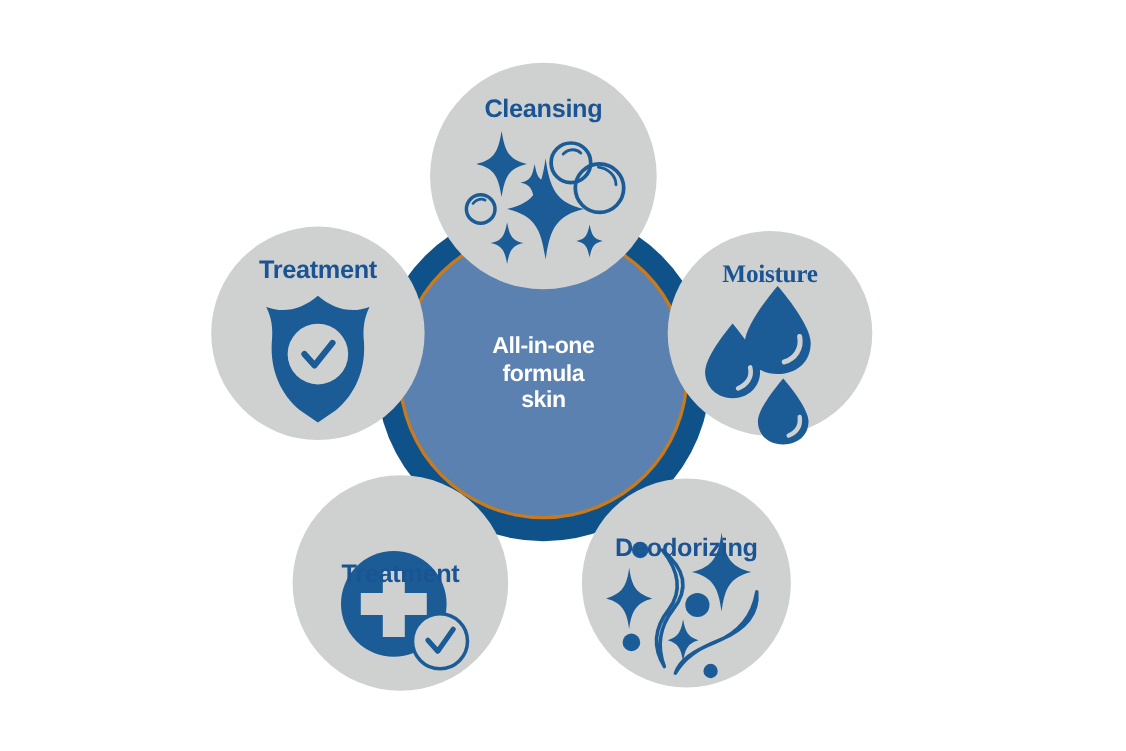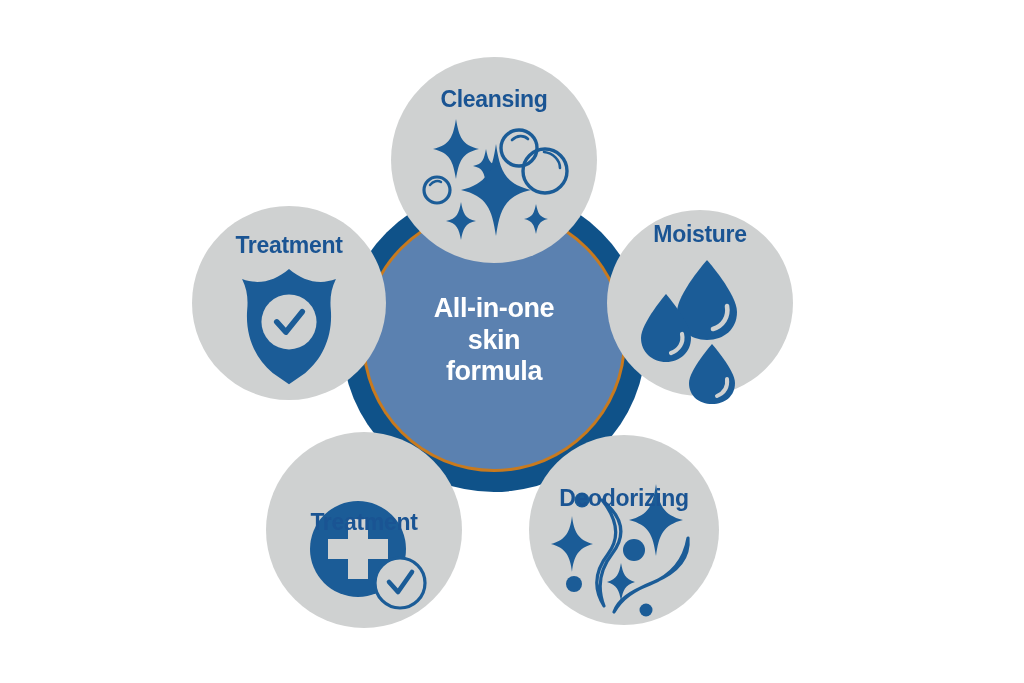--- a/index.html
+++ b/index.html
@@ -41,21 +41,21 @@
   }
   .center-label {
     position: absolute;
     left: 494px;
     top: 340px;
     transform: translate(-50%, -50%);
     text-align: center;
     color: #ffffff;
     font-family: "Liberation Sans", sans-serif;
     font-weight: bold;
-    font-size: 27px;
+    font-size: 21px;
     line-height: 1.17;
     letter-spacing: -0.4px;
     white-space: nowrap;
   }
 </style>
 </head>
 <body>
 
 <div id="infographic">
 
@@ -163,28 +163,28 @@
         <circle cx="22" cy="58" r="6.5" fill="#1b5c97"></circle>
       </g>
     </g>
 
   </svg>
 
   <div class="label-layer">
 
     <div class="node-label" style="left:494px; top:99px;">Cleansing</div>
 
-    <div class="node-label" style="left:700px; top:234px;">Moisture</div>
+    <div class="node-label" style="left:700px; top:249px;font-family:Liberation Serif, serif;">Moisture</div>
 
     <div class="node-label" style="left:624px; top:478px;margin-top:20px;">Deodorizing</div>
 
     <div class="node-label" style="left:364px; top:477px;margin-top:45px;">Treatment</div>
 
     <div class="node-label" style="left:289px; top:245px;">Treatment</div>
 
     <div class="center-label">
       <div>All-in-one</div>
+      <div>formula</div>
       <div>skin</div>
-      <div>formula</div>
     </div>
 
   </div>
 </div>
 
 </body></html>

